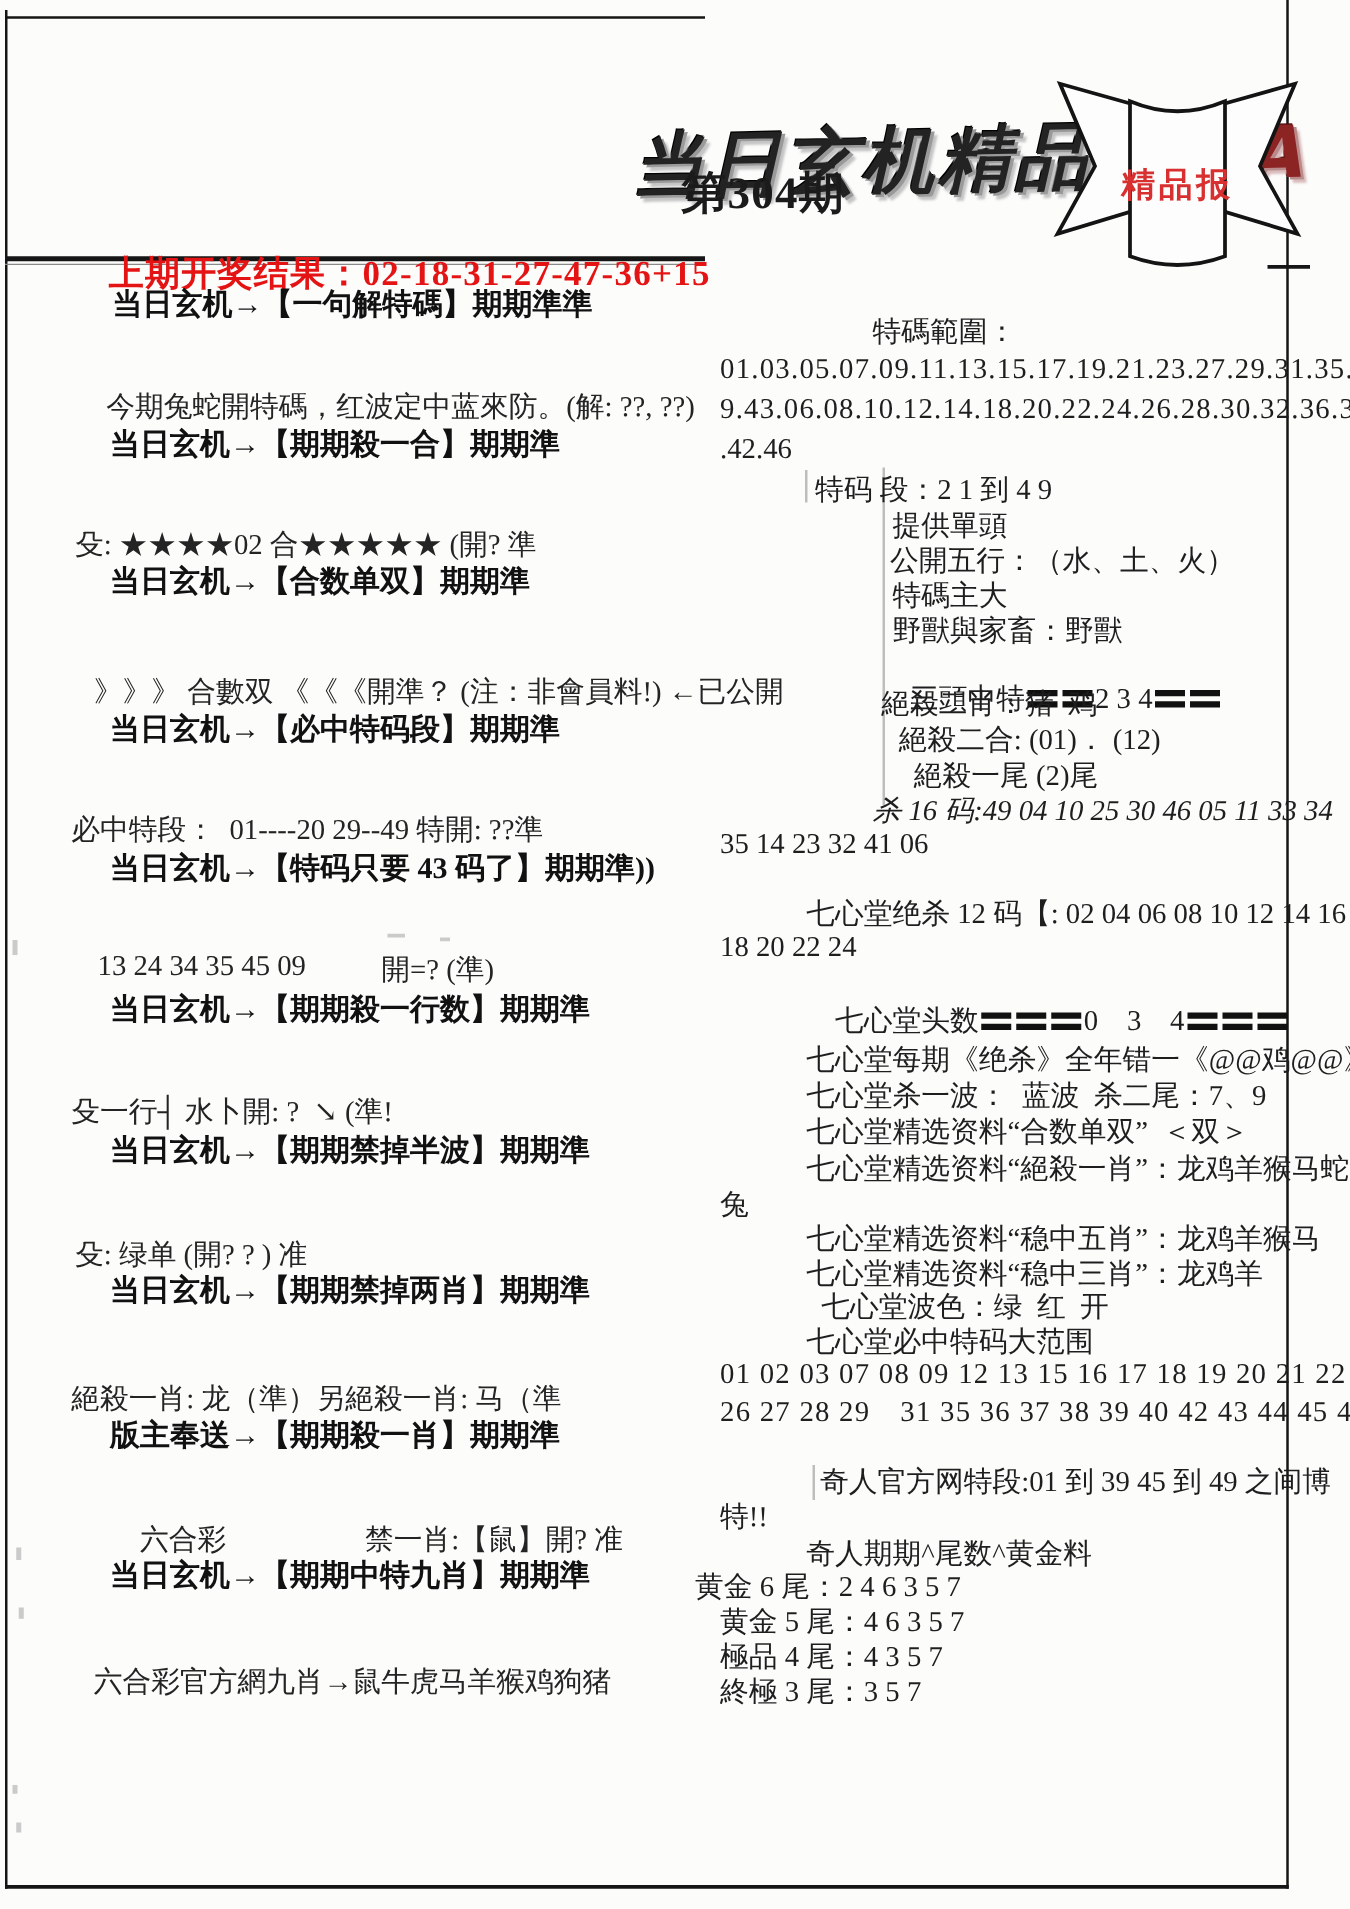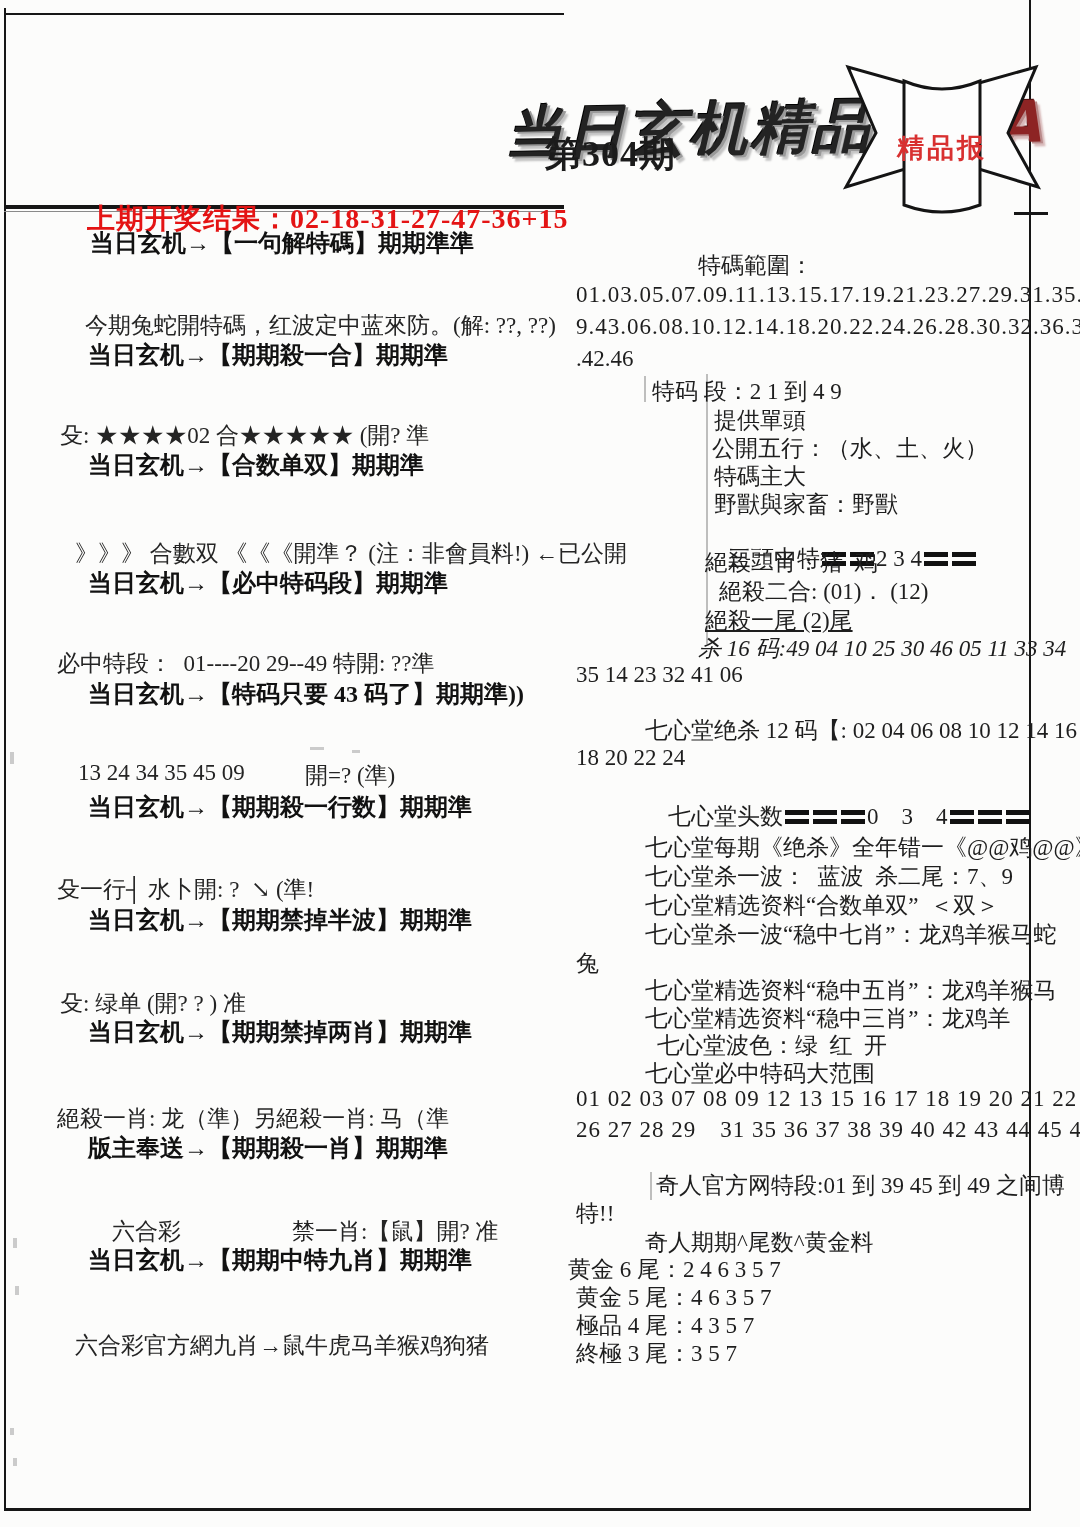--- a/index.html
+++ b/index.html
@@ -96,45 +96,45 @@
   <div class="abs rline" style="left:712px;top:433px;">公開五行：（水、土、火）</div>
   <div class="abs rline" style="left:714px;top:461px;">特碼主大</div>
   <div class="abs rline" style="left:714px;top:489px;">野獸與家畜：野獸</div>
 
   <div class="abs rline" style="left:705px;top:517px;">
     <span>三頭中特</span><span class="dbar"></span><span class="dbar"></span><span>2 3 4</span><span class="dbar"></span><span class="dbar"></span>
   </div>
 
   <div class="abs rline" style="left:705px;top:547px;">絕殺二肖：猪  鸡</div>
   <div class="abs rline" style="left:719px;top:576px;">絕殺二合: (01)． (12)</div>
-  <div class="abs rline" style="left:705px;top:605px;text-decoration:underline;">絕殺一尾 (2)尾</div>
+  <div class="abs rline" style="left:731px;top:605px;">絕殺一尾 (2)尾</div>
   <div class="abs rline" style="left:698px;top:633px;font-style:italic;">杀 16 码:49 04 10 25 30 46 05 11 33 34</div>
   <div class="abs rline" style="left:576px;top:662px;">35 14 23 32 41 06</div>
   <div class="abs rline" style="left:645px;top:715px;">七心堂绝杀 12 码【: 02 04 06 08 10 12 14 16</div>
   <div class="abs rline" style="left:576px;top:745px;">18 20 22 24</div>
 
   <div class="abs rline" style="left:645px;top:775px;">
     <span>七心堂头数</span><span class="dbar"></span><span class="dbar"></span><span class="dbar"></span><span>0　3　4</span><span class="dbar"></span><span class="dbar"></span><span class="dbar"></span>
   </div>
 
   <div class="abs rline" style="left:645px;top:832px;">七心堂每期《绝杀》全年错一《@@鸡@@》</div>
   <div class="abs rline" style="left:645px;top:861px;">七心堂杀一波：  蓝波  杀二尾：7、9</div>
   <div class="abs rline" style="left:645px;top:890px;">七心堂精选资料“合数单双”  ＜双＞</div>
-  <div class="abs rline" style="left:645px;top:919px;">七心堂杀一波“稳中七肖”：龙鸡羊猴马蛇</div>
+  <div class="abs rline" style="left:645px;top:919px;">七心堂精选资料“絕殺一肖”：龙鸡羊猴马蛇</div>
   <div class="abs rline" style="left:576px;top:948px;">兔</div>
   <div class="abs rline" style="left:645px;top:975px;">七心堂精选资料“稳中五肖”：龙鸡羊猴马</div>
   <div class="abs rline" style="left:645px;top:1003px;">七心堂精选资料“稳中三肖”：龙鸡羊</div>
   <div class="abs rline" style="left:645px;top:1030px;margin-left:12px;">七心堂波色：绿  红  开</div>
   <div class="abs rline" style="left:645px;top:1058px;">七心堂必中特码大范围</div>
   <div class="abs rline" style="left:576px;top:1086px;letter-spacing:1px;">01 02 03 07 08 09 12 13 15 16 17 18 19 20 21 22 24</div>
   <div class="abs rline" style="left:576px;top:1114px;letter-spacing:1px;">26 27 28 29　31 35 36 37 38 39 40 42 43 44 45 47 48</div>
   <div class="abs rline" style="left:656px;top:1170px;">奇人官方网特段:01 到 39 45 到 49 之间博</div>
   <div class="abs rline" style="left:576px;top:1198px;">特!!</div>
   <div class="abs rline" style="left:645px;top:1227px;">奇人期期^尾数^黄金料</div>
-  <div class="abs rline" style="left:568px;top:1254px;">黄金 6 尾：2 4 6 3 5 7</div>
+  <div class="abs rline" style="left:556px;top:1254px;">黄金 6 尾：2 4 6 3 5 7</div>
   <div class="abs rline" style="left:576px;top:1282px;text-align:center;">黄金 5 尾：4 6 3 5 7</div>
   <div class="abs rline" style="left:576px;top:1310px;">極品 4 尾：4 3 5 7</div>
   <div class="abs rline" style="left:576px;top:1338px;">終極 3 尾：3 5 7</div>
 
   <div class="noise" style="left:310px;top:747px;width:14px;height:3px;"></div>
   <div class="noise" style="left:352px;top:750px;width:8px;height:3px;"></div>
   <div class="noise" style="left:10px;top:752px;width:4px;height:12px;"></div>
   <div class="noise" style="left:13px;top:1238px;width:4px;height:10px;"></div>
   <div class="noise" style="left:15px;top:1286px;width:4px;height:9px;"></div>
   <div class="noise" style="left:10px;top:1428px;width:4px;height:7px;"></div>

